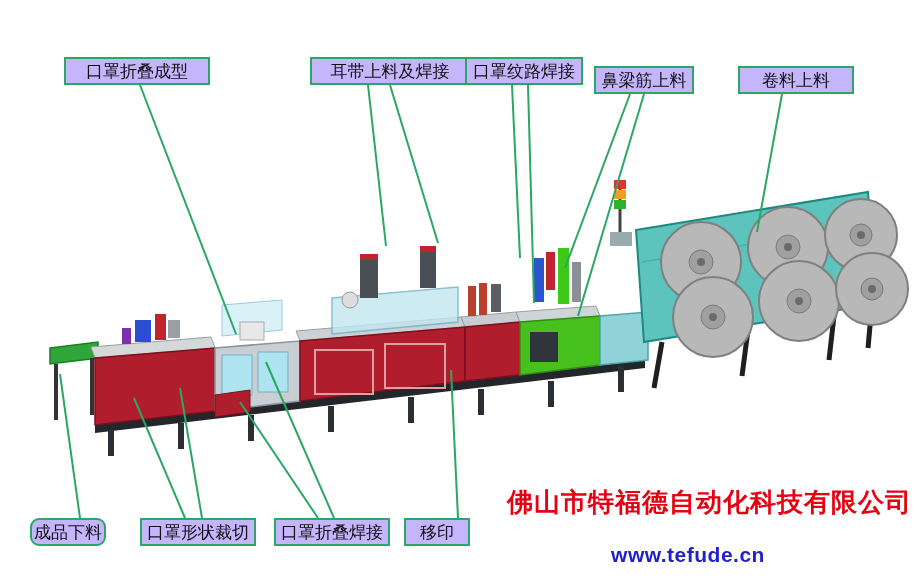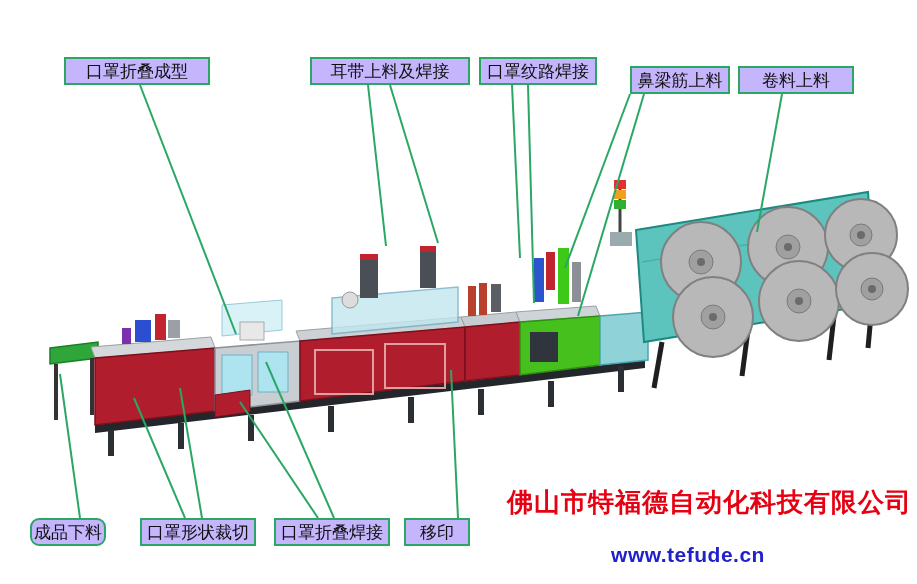--- a/index.html
+++ b/index.html
@@ -22,22 +22,22 @@
     height:28px;
     display:flex;
     align-items:center;
     justify-content:center;
     white-space:nowrap;
     z-index:3;
   }
   
   #lbl-fold-forming   {left:64px;  top:57px;  width:146px;}
   #lbl-ear-strap      {left:310px; top:57px;  width:160px;}
-  #lbl-texture-weld   {left:465px; top:57px;  width:118px;margin-left:14px;}
-  #lbl-nose-bridge    {left:594px; top:66px;  width:100px;margin-left:36px;}
+  #lbl-texture-weld   {left:465px; top:57px;  width:118px;}
+  #lbl-nose-bridge    {left:594px; top:66px;  width:100px;}
   #lbl-roll-feed      {left:738px; top:66px;  width:116px;}
   
   #lbl-finished-unload{left:30px;  top:518px; width:76px;border-radius:9px;}
   #lbl-shape-cut      {left:140px; top:518px; width:116px;}
   #lbl-fold-weld      {left:274px; top:518px; width:116px;}
   #lbl-pad-print      {left:404px; top:518px; width:66px;}
 
   .company-name{
     position:absolute;
     left:507px; top:485px; width:400px;

